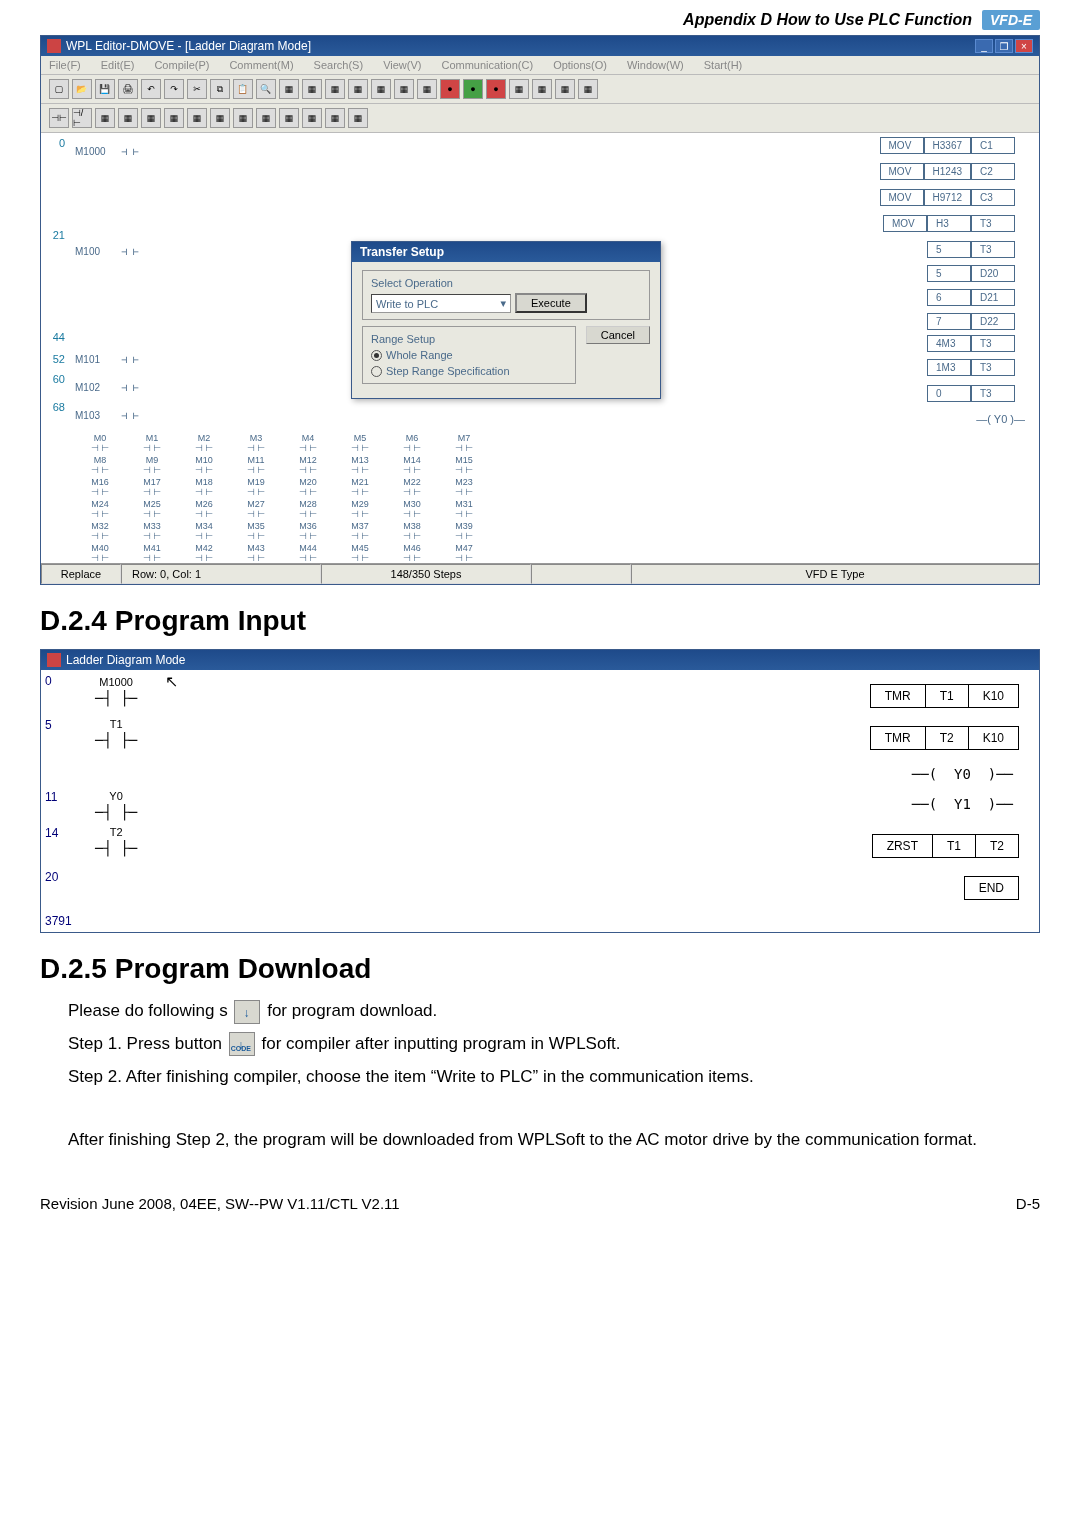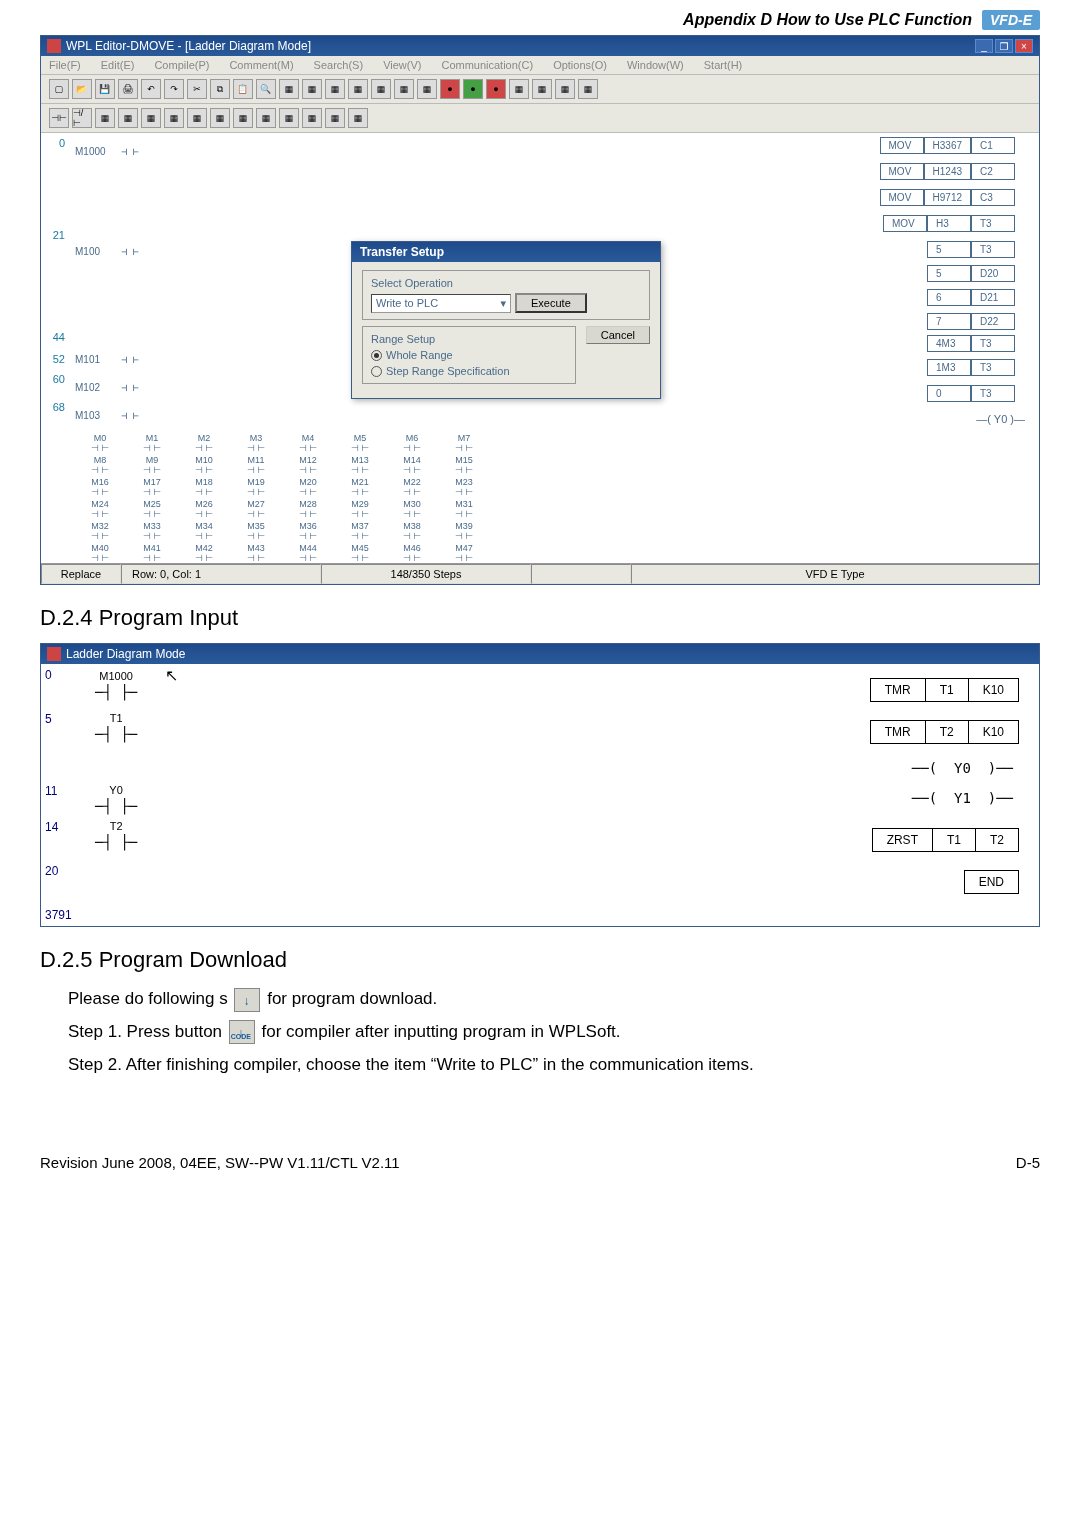--- a/index.html
+++ b/index.html
@@ -34,36 +34,36 @@
     .coil-cell { border: 1px solid #4a6a8a; padding: 2px 8px; background: #fff; min-width: 44px; text-align: left; }
     .contact-grid { display: grid; grid-template-columns: repeat(8, 50px); gap: 2px; font-size: 9px; margin-top: 4px; }
     .contact-grid-item { text-align: center; }
 
     
     .transfer-popup { position: absolute; left: 280px; top: 108px; width: 310px; background: #e8e8e0; border: 1px solid #3a5a8a; box-shadow: 2px 2px 6px rgba(0,0,0,.3); }
     .transfer-header { background: linear-gradient(to bottom,#1e4a8a,#2a5a9a); color: #fff; padding: 3px 8px; font-size: 12px; font-weight: bold; }
     .transfer-body { padding: 8px 10px; font-size: 11px; }
     .transfer-group { border: 1px solid #999; padding: 6px 8px; margin-bottom: 6px; }
     .transfer-group-title { font-size: 11px; margin-bottom: 4px; }
-    .transfer-select { display: flex; gap: 4px; align-items: center; }
+    .transfer-select { display: flex; gap: 4px; align-items: flex-end; }
     .transfer-dropdown { border: 1px inset #999; padding: 2px 4px; background: #fff; width: 140px; display: flex; justify-content: space-between; align-items: center; font-size: 11px; }
     .transfer-btn { border: 1px outset #ccc; padding: 2px 14px; background: #d8d8d0; font-size: 11px; cursor: pointer; }
     .transfer-radios { display: flex; flex-direction: column; gap: 4px; font-size: 11px; }
     .transfer-radio { display: flex; gap: 4px; align-items: center; }
     .radio-dot { width: 11px; height: 11px; border: 1px solid #555; border-radius: 50%; display: inline-flex; align-items: center; justify-content: center; }
     .radio-dot.on::after { content:''; width: 5px; height: 5px; background: #333; border-radius:50%; }
     .transfer-inputs { display: flex; flex-direction: column; gap: 4px; margin-top: 4px; }
     .transfer-input-row { display: flex; gap: 6px; align-items: center; color: #999; }
     .transfer-input-row input { width: 60px; border: 1px inset #999; background: #eee; font-size: 11px; padding: 1px 2px; }
 
     .wpl-statusbar { background: #e8e8e0; border-top: 1px solid #999; display: flex; font-size: 11px; }
     .status-seg { padding: 3px 10px; border: 1px inset #ddd; }
 
     
-    .section-heading { font-size: 22px; font-weight: normal; margin: 20px 0 12px 0; }
+    .section-heading { font-size: 28px; font-weight: bold; margin: 20px 0 12px 0; }
 
     
     .ladder-window { border: 1px solid #3a5a8a; background: #fff; margin: 0 0 20px 0; }
     .ladder-titlebar { background: linear-gradient(to bottom,#1e4a8a,#2a5a9a); color: #fff; padding: 3px 6px; font-size: 12px; display: flex; align-items: center; gap: 5px; }
     .ladder-titlebar-icon { width: 14px; height: 14px; background: #c44; }
     .ladder-canvas { display: flex; background: #fff; min-height: 260px; }
     .ladder-lnums { width: 34px; font-size: 12px; color: #007; }
     .ladder-lnum { padding: 4px 4px; }
     .ladder-main { flex: 1; position: relative; padding: 6px 10px; }
     .lrung { position: relative; height: 42px; }
@@ -552,19 +552,20 @@
       <span class="inline-icon"><span class="arrow">↓</span></span>
       <span>for program download.</span>
     </p>
     <p>
       <span>Step 1. Press button</span>
       <span class="inline-icon"><span class="arrow">↓</span><span class="code-label">CODE</span></span>
       <span>for compiler after inputting program in WPLSoft.</span>
     </p>
     <p>Step 2. After finishing compiler, choose the item “Write to PLC” in the communication items.</p>
     <div class="spacer"></div>
+    <p>After finishing Step 2, the program will be downloaded from WPLSoft to the AC motor drive by the communication format.</p>
   </div>
 
   <div class="footer">
     <span>Revision June 2008, 04EE, SW--PW V1.11/CTL V2.11</span>
     <span>D-5</span>
   </div>
 </div>
 
 </body></html>

